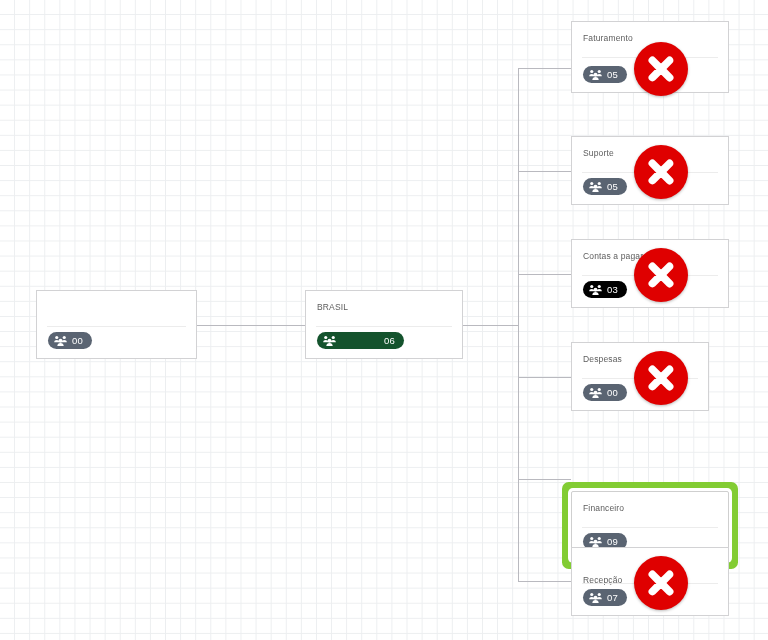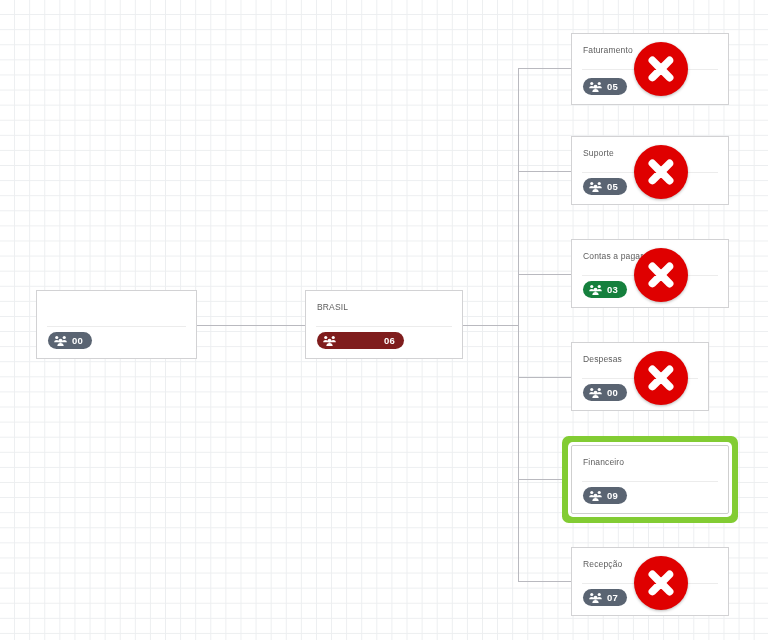--- a/index.html
+++ b/index.html
@@ -70,34 +70,35 @@
     border-radius: 9px;
     background: #5a6472;
   }
   .badge-icon {
     display: block;
     width: 13px;
     height: 11px;
   }
   .badge-count {
     font-size: 9.5px;
-    font-weight: bold;
+    font-weight: normal;
     color: #ffffff;
     line-height: 1;
     letter-spacing: 0.3px;
     text-align: center;
   }
 
   
   .node.selected {
     border: 1px solid #cfcfcf;
     box-shadow:
       0 0 0 3px #ffffff,
       0 0 0 9px #82cc33;
     border-radius: 2px;
+    margin-top: 46px;
   }
 
   
   .x-overlay {
     position: absolute;
     width: 54px;
     height: 54px;
     border-radius: 50%;
     background: #df0000;
     display: flex;
@@ -136,35 +137,35 @@
               <circle cx="13" cy="11.5" r="3.8" fill="#ffffff"></circle>
               <path d="M6.6 22c0-3.6 2.9-5.9 6.4-5.9s6.4 2.3 6.4 5.9z" fill="#ffffff"></path>
             </svg>
           </span>
           <span class="badge-count">00</span>
         </div>
       </div>
       <div class="node" style="left: 305px; top: 290px; width: 158px; height: 69px; border-color: rgb(210, 210, 212); padding-left: 22px;">
         <div class="node-title" style="color: rgb(93, 93, 93);">BRASIL</div>
         <div class="node-divider"></div>
-        <div class="badge" style="background: #7f1d1d; gap: 48px;">
+        <div class="badge" style="background: #14532d; gap: 48px;">
           <span>
             <svg class="badge-icon" viewBox="0 0 26 22" xmlns="http://www.w3.org/2000/svg">
               <circle cx="5.5" cy="5" r="3.2" fill="#ffffff"></circle>
               <path d="M0.4 14.6c0-2.9 2.3-4.6 5.1-4.6s5.1 1.7 5.1 4.6z" fill="#ffffff"></path>
               <circle cx="20.5" cy="5" r="3.2" fill="#ffffff"></circle>
               <path d="M15.4 14.6c0-2.9 2.3-4.6 5.1-4.6s5.1 1.7 5.1 4.6z" fill="#ffffff"></path>
               <circle cx="13" cy="11.5" r="3.8" fill="#ffffff"></circle>
               <path d="M6.6 22c0-3.6 2.9-5.9 6.4-5.9s6.4 2.3 6.4 5.9z" fill="#ffffff"></path>
             </svg>
           </span>
           <span class="badge-count">06</span>
         </div>
       </div>
-      <div class="node" style="left: 571px; top: 33px; width: 158px; height: 72px; border-color: rgb(210, 210, 212);">
+      <div class="node" style="left: 571px; top: 21px; width: 158px; height: 72px; border-color: rgb(210, 210, 212);">
         <div class="node-title" style="color: rgb(93, 93, 93);">Faturamento</div>
         <div class="node-divider"></div>
         <div class="badge" style="background: rgb(90, 100, 114);">
           <span>
             <svg class="badge-icon" viewBox="0 0 26 22" xmlns="http://www.w3.org/2000/svg">
               <circle cx="5.5" cy="5" r="3.2" fill="#ffffff"></circle>
               <path d="M0.4 14.6c0-2.9 2.3-4.6 5.1-4.6s5.1 1.7 5.1 4.6z" fill="#ffffff"></path>
               <circle cx="20.5" cy="5" r="3.2" fill="#ffffff"></circle>
               <path d="M15.4 14.6c0-2.9 2.3-4.6 5.1-4.6s5.1 1.7 5.1 4.6z" fill="#ffffff"></path>
               <circle cx="13" cy="11.5" r="3.8" fill="#ffffff"></circle>
@@ -197,21 +198,21 @@
         </div>
       </div>
       <div class="x-overlay" style="background: rgb(223, 0, 0); left: 634px; top: 145px;">
         <svg width="30" height="30" viewBox="0 0 30 30" xmlns="http://www.w3.org/2000/svg">
           <path d="M8.2 4.6 L15 11.4 L21.8 4.6 A2 2 0 0 1 25.4 8.2 L18.6 15 L25.4 21.8 A2 2 0 0 1 21.8 25.4 L15 18.6 L8.2 25.4 A2 2 0 0 1 4.6 21.8 L11.4 15 L4.6 8.2 A2 2 0 0 1 8.2 4.6 Z" fill="#ffffff" stroke="#ffffff" stroke-width="2.6" stroke-linejoin="round"></path>
         </svg>
       </div>
       <div class="node" style="left: 571px; top: 239px; width: 158px; height: 69px; border-color: rgb(210, 210, 212);">
         <div class="node-title" style="color: rgb(93, 93, 93);">Contas a pagar</div>
         <div class="node-divider"></div>
-        <div class="badge" style="background: #15803d;">
+        <div class="badge" style="background: #000000;">
           <span>
             <svg class="badge-icon" viewBox="0 0 26 22" xmlns="http://www.w3.org/2000/svg">
               <circle cx="5.5" cy="5" r="3.2" fill="#ffffff"></circle>
               <path d="M0.4 14.6c0-2.9 2.3-4.6 5.1-4.6s5.1 1.7 5.1 4.6z" fill="#ffffff"></path>
               <circle cx="20.5" cy="5" r="3.2" fill="#ffffff"></circle>
               <path d="M15.4 14.6c0-2.9 2.3-4.6 5.1-4.6s5.1 1.7 5.1 4.6z" fill="#ffffff"></path>
               <circle cx="13" cy="11.5" r="3.8" fill="#ffffff"></circle>
               <path d="M6.6 22c0-3.6 2.9-5.9 6.4-5.9s6.4 2.3 6.4 5.9z" fill="#ffffff"></path>
             </svg>
           </span>
@@ -256,21 +257,21 @@
               <circle cx="20.5" cy="5" r="3.2" fill="#ffffff"></circle>
               <path d="M15.4 14.6c0-2.9 2.3-4.6 5.1-4.6s5.1 1.7 5.1 4.6z" fill="#ffffff"></path>
               <circle cx="13" cy="11.5" r="3.8" fill="#ffffff"></circle>
               <path d="M6.6 22c0-3.6 2.9-5.9 6.4-5.9s6.4 2.3 6.4 5.9z" fill="#ffffff"></path>
             </svg>
           </span>
           <span class="badge-count">09</span>
         </div>
       </div>
       <div class="node" style="left: 571px; top: 547px; width: 158px; height: 69px; border-color: rgb(210, 210, 212);">
-        <div class="node-title" style="color: rgb(93, 93, 93);">Recepção</div>
+        <div class="node-title" style="color: rgb(93, 93, 93); margin-top: 16px;">Recepção</div>
         <div class="node-divider"></div>
         <div class="badge" style="background: rgb(90, 100, 114);">
           <span>
             <svg class="badge-icon" viewBox="0 0 26 22" xmlns="http://www.w3.org/2000/svg">
               <circle cx="5.5" cy="5" r="3.2" fill="#ffffff"></circle>
               <path d="M0.4 14.6c0-2.9 2.3-4.6 5.1-4.6s5.1 1.7 5.1 4.6z" fill="#ffffff"></path>
               <circle cx="20.5" cy="5" r="3.2" fill="#ffffff"></circle>
               <path d="M15.4 14.6c0-2.9 2.3-4.6 5.1-4.6s5.1 1.7 5.1 4.6z" fill="#ffffff"></path>
               <circle cx="13" cy="11.5" r="3.8" fill="#ffffff"></circle>
               <path d="M6.6 22c0-3.6 2.9-5.9 6.4-5.9s6.4 2.3 6.4 5.9z" fill="#ffffff"></path>

